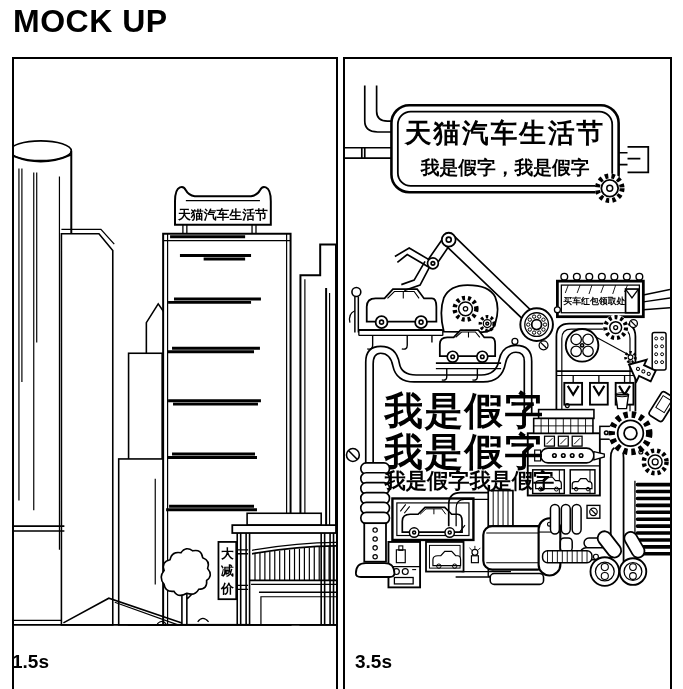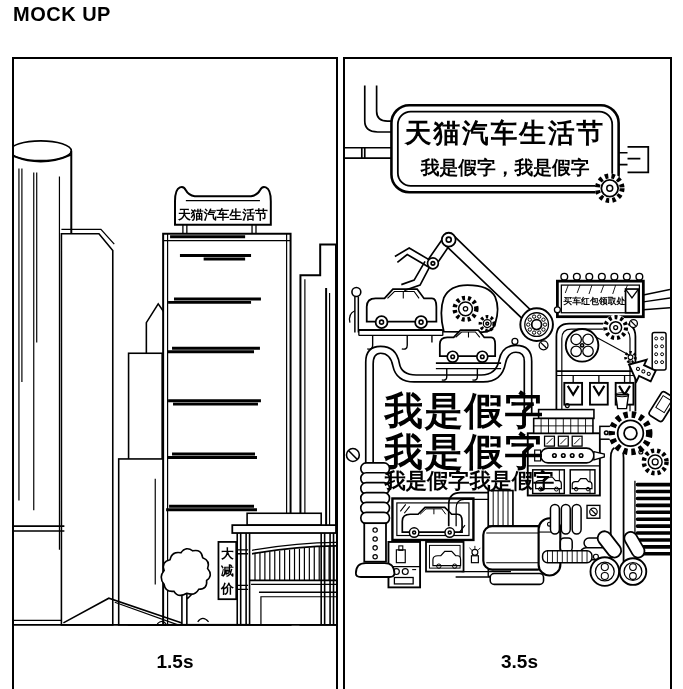--- a/index.html
+++ b/index.html
@@ -1,25 +1,25 @@
 <!DOCTYPE html>
 <html><head>
 <meta charset="utf-8">
 <style>
   html,body{margin:0;padding:0;background:#fff;}
   body{width:683px;height:689px;position:relative;overflow:hidden;
        font-family:"Liberation Sans",sans-serif;color:#000;}
-  .page-title{position:absolute;left:13px;top:3px;font-size:20px;font-weight:800;
+  .page-title{position:absolute;left:13px;top:3px;font-size:32px;font-weight:800;
               letter-spacing:.5px;margin:0;}
   .panel{position:absolute;top:57px;height:634px;border:2px solid #000;
          box-sizing:border-box;background:#fff;text-decoration:underline;}
   .panel-1{left:12px;width:326px;}
   .panel-2{left:343px;width:329px;}
   .panel svg{display:block;width:100%;height:100%;font-family:"Liberation Sans",sans-serif;}
-  .caption{position:absolute;top:651px;font-size:19px;font-weight:700;text-align:center;}
+  .caption{position:absolute;top:651px;font-size:19px;font-weight:700;}
   .caption-1{left:12px;width:326px;}
   .caption-2{left:355px;width:329px;}
   text{fill:#000;stroke:none;}
 </style>
 </head>
 <body>
 
 <h1 class="page-title">MOCK UP</h1>
 
 <div class="panel panel-1">

